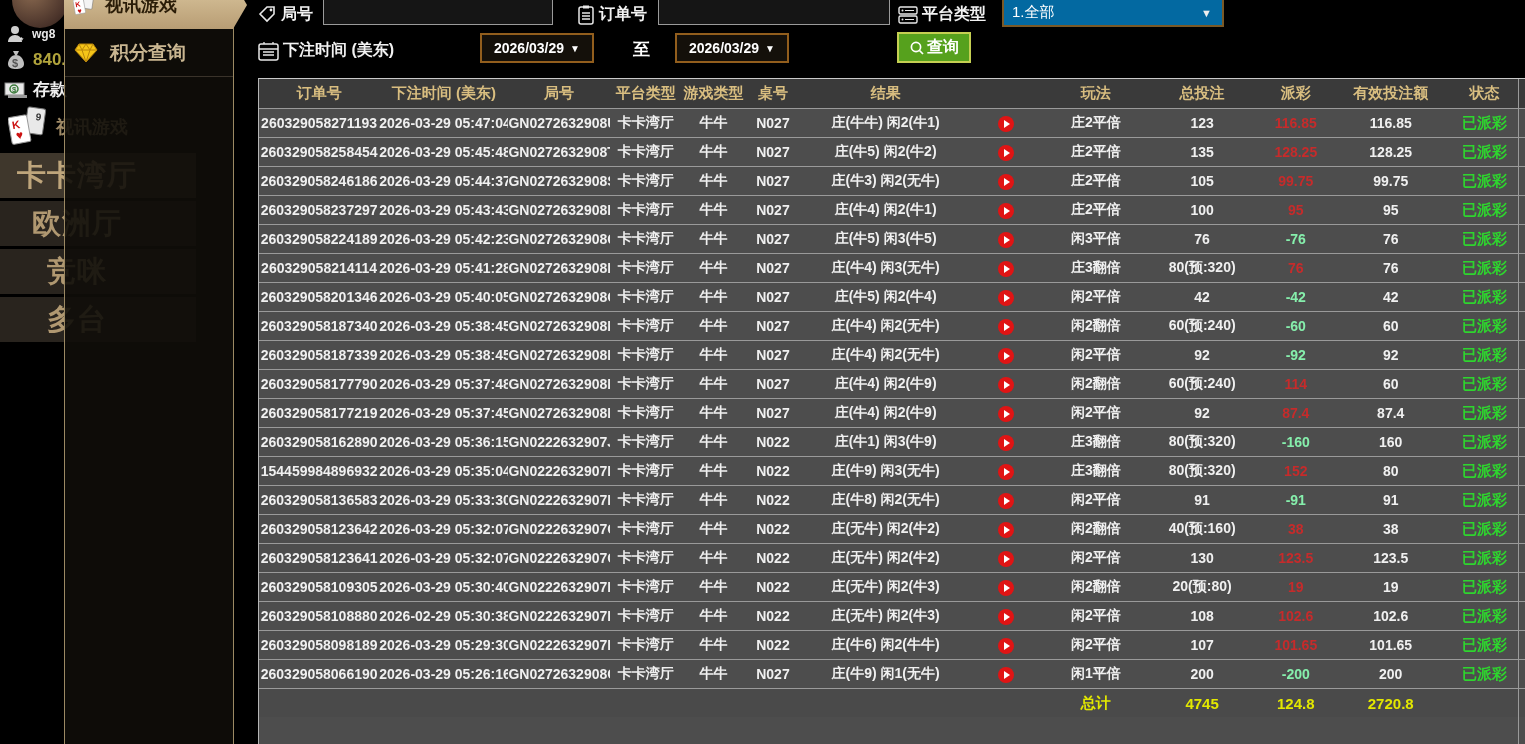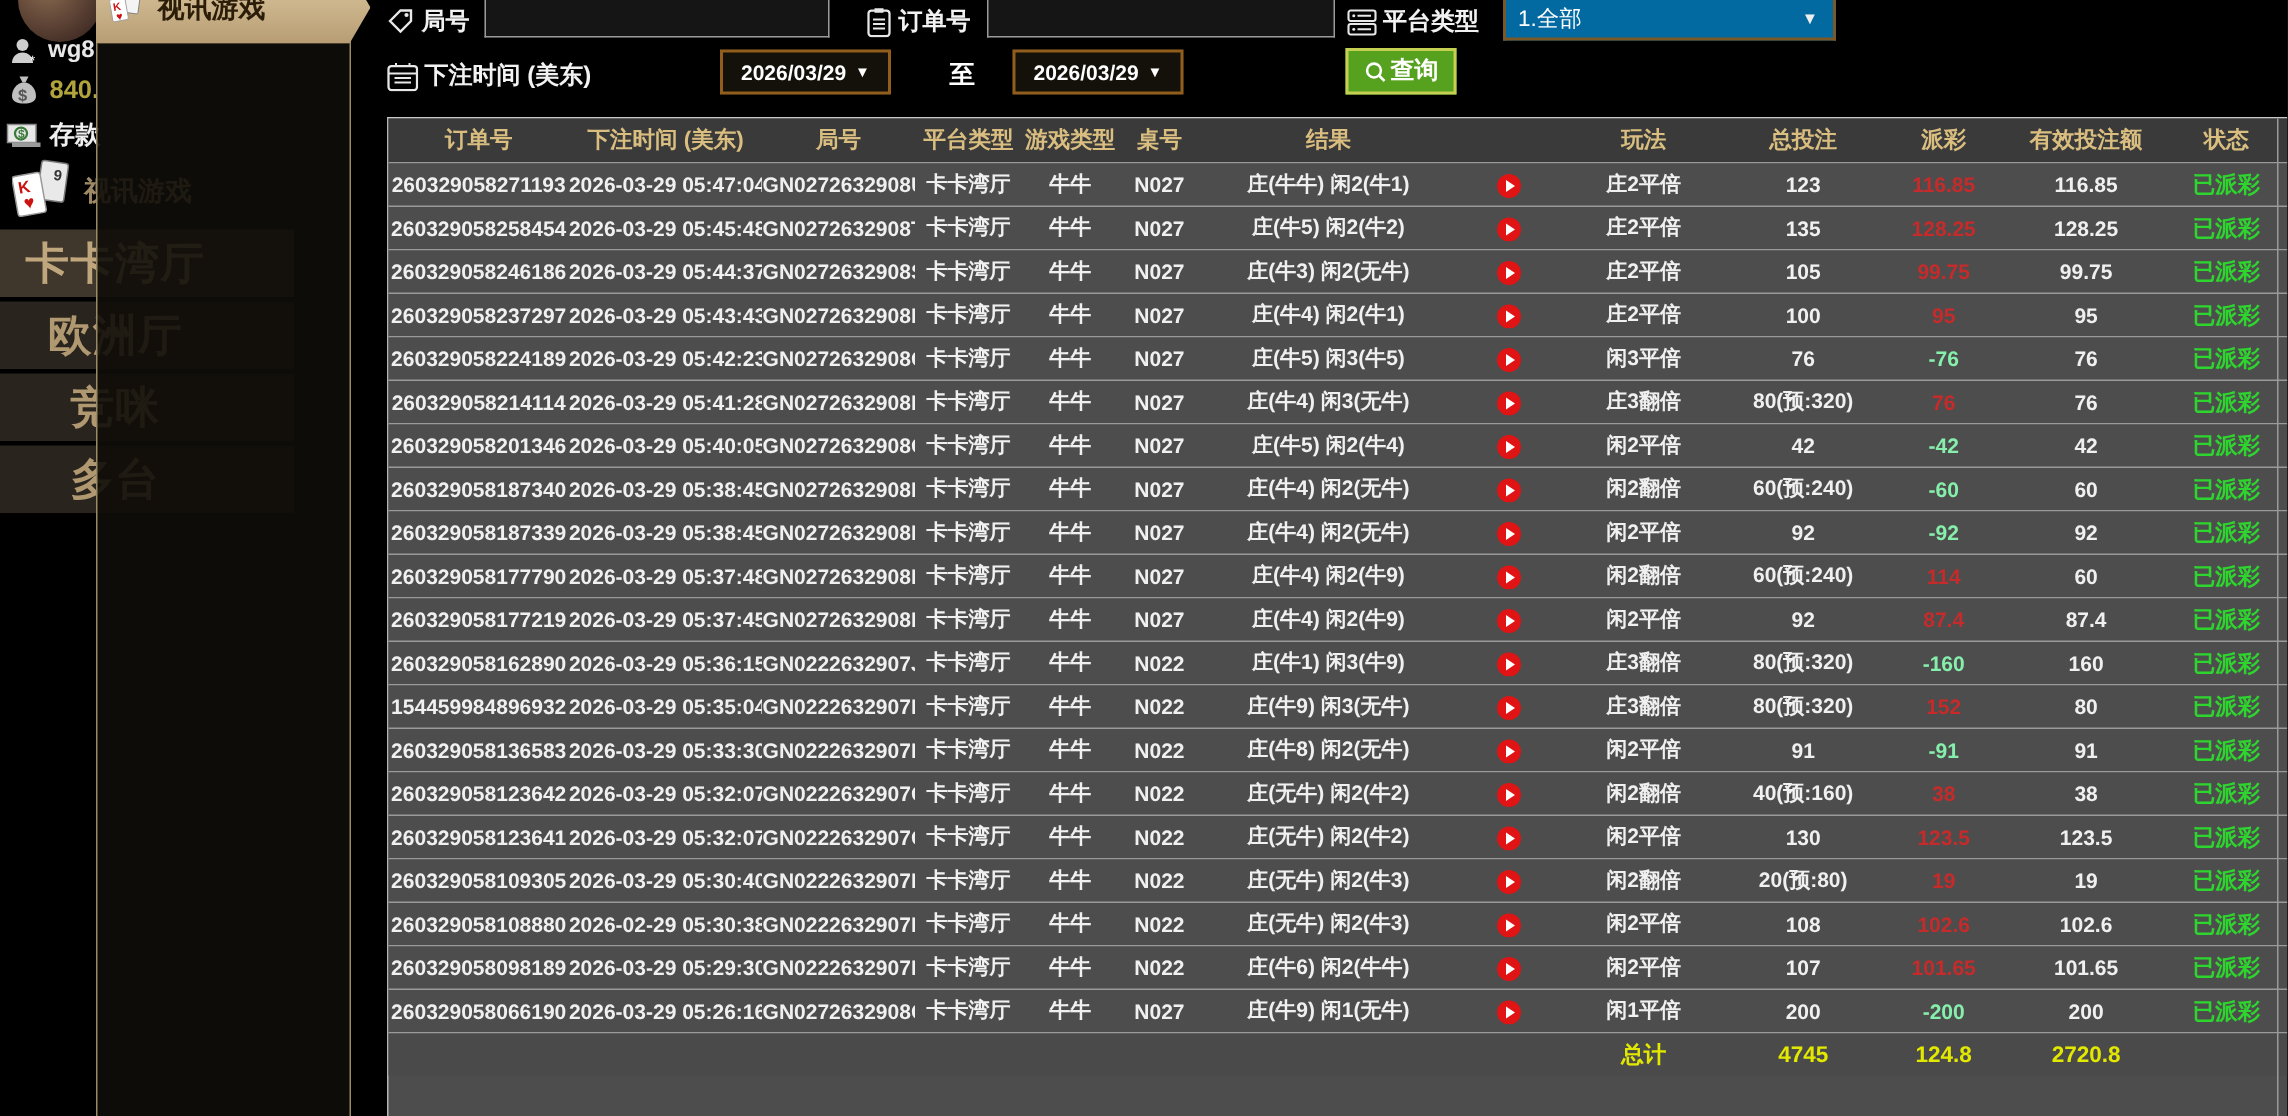--- a/index.html
+++ b/index.html
@@ -4,21 +4,21 @@
 <style>
   * { margin:0; padding:0; box-sizing:border-box; }
   html,body { background:#000; }
   body { font-family:"Liberation Sans","DejaVu Sans",sans-serif; }
   .stage { position:relative; width:1525px; height:744px; background:#000; overflow:hidden; }
 
   
   .avatar { position:absolute; left:12px; top:-28px; width:56px; height:56px; border-radius:50%;
             background:radial-gradient(circle at 35% 35%, #8a6a50, #4a332a 70%, #2a1d16); z-index:1; }
   .user-row { position:absolute; left:6px; top:24px; display:flex; align-items:center; gap:6px; z-index:1; }
-  .user-row .uname { color:#e8e8e8; font-weight:bold; font-size:16px; white-space:nowrap; }
+  .user-row .uname { color:#e8e8e8; font-weight:bold; font-size:12px; white-space:nowrap; }
   .bal-row { position:absolute; left:5px; top:49px; display:flex; align-items:center; gap:6px; z-index:1; }
   .bal-row .bal { color:#b1a43c; font-weight:bold; font-size:17px; white-space:nowrap; }
   .dep-row { position:absolute; left:4px; top:78px; display:flex; align-items:center; gap:5px; z-index:1; }
   .dep-row .dep { color:#f0f0f0; font-weight:bold; font-size:17px; white-space:nowrap; }
   .nav-video { position:absolute; left:8px; top:106px; display:flex; align-items:center; gap:8px; z-index:1; }
   .nav-video .nv-label { color:#9f8a66; font-size:18px; font-weight:bold; white-space:nowrap; }
 
   .lobby-tabs { position:absolute; left:0; top:153px; width:196px; z-index:1; }
   .lobby-tab { height:45px; margin-bottom:3px; display:flex; align-items:center; justify-content:center;
                padding-right:42px; background:#29241e; color:#b09871; font-size:29px; font-weight:bold;
@@ -133,20 +133,27 @@
 
   <div class="lobby-tabs">
       <div class="lobby-tab active">卡卡湾厅</div>
       <div class="lobby-tab">欧洲厅</div>
       <div class="lobby-tab">竞咪</div>
       <div class="lobby-tab">多台</div>
     </div>
 
   <div class="menu-panel">
     <div class="menu-item mi-first"></div>
+    <div class="menu-item">
+      <svg width="24" height="20" viewBox="0 0 24 20">
+        <path d="M5 1h14l4 6-11 12L1 7z" fill="#f5c518" stroke="#b8860b"></path>
+        <path d="M5 1l3 6 4-6 4 6 3-6M1 7h22M8 7l4 12 4-12" fill="none" stroke="#b8860b" stroke-width="1"></path>
+      </svg>
+      <span>积分查询</span>
+    </div>
   </div>
 
   <div class="menu-item-active">
     <svg width="22" height="24" viewBox="0 0 40 42">
       <g transform="rotate(8 28 16)">
           <rect x="18" y="2" width="18" height="26" rx="2" fill="#f4f4f4" stroke="#777"></rect>
         </g>
       <g transform="rotate(-10 12 24)">
           <rect x="2" y="10" width="19" height="27" rx="2" fill="#fff" stroke="#999"></rect>
         <text x="5" y="24" font-size="13" font-weight="bold" fill="#cc1111">K</text>

